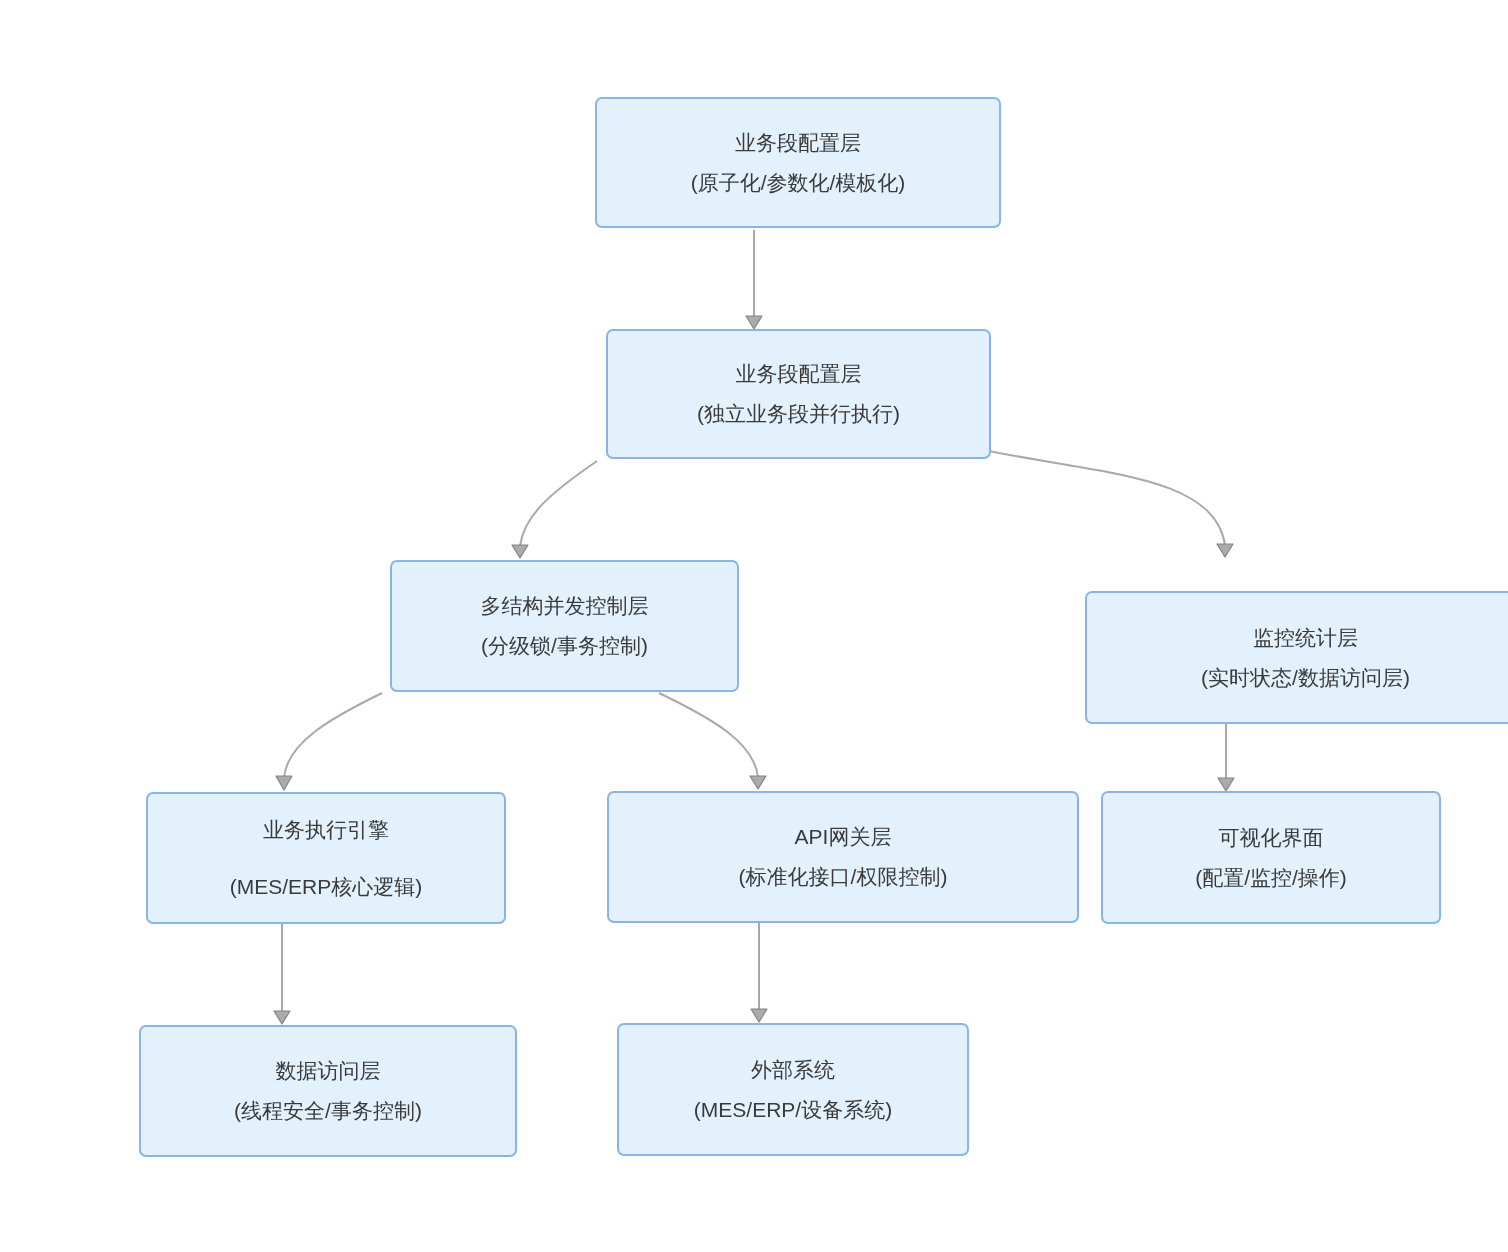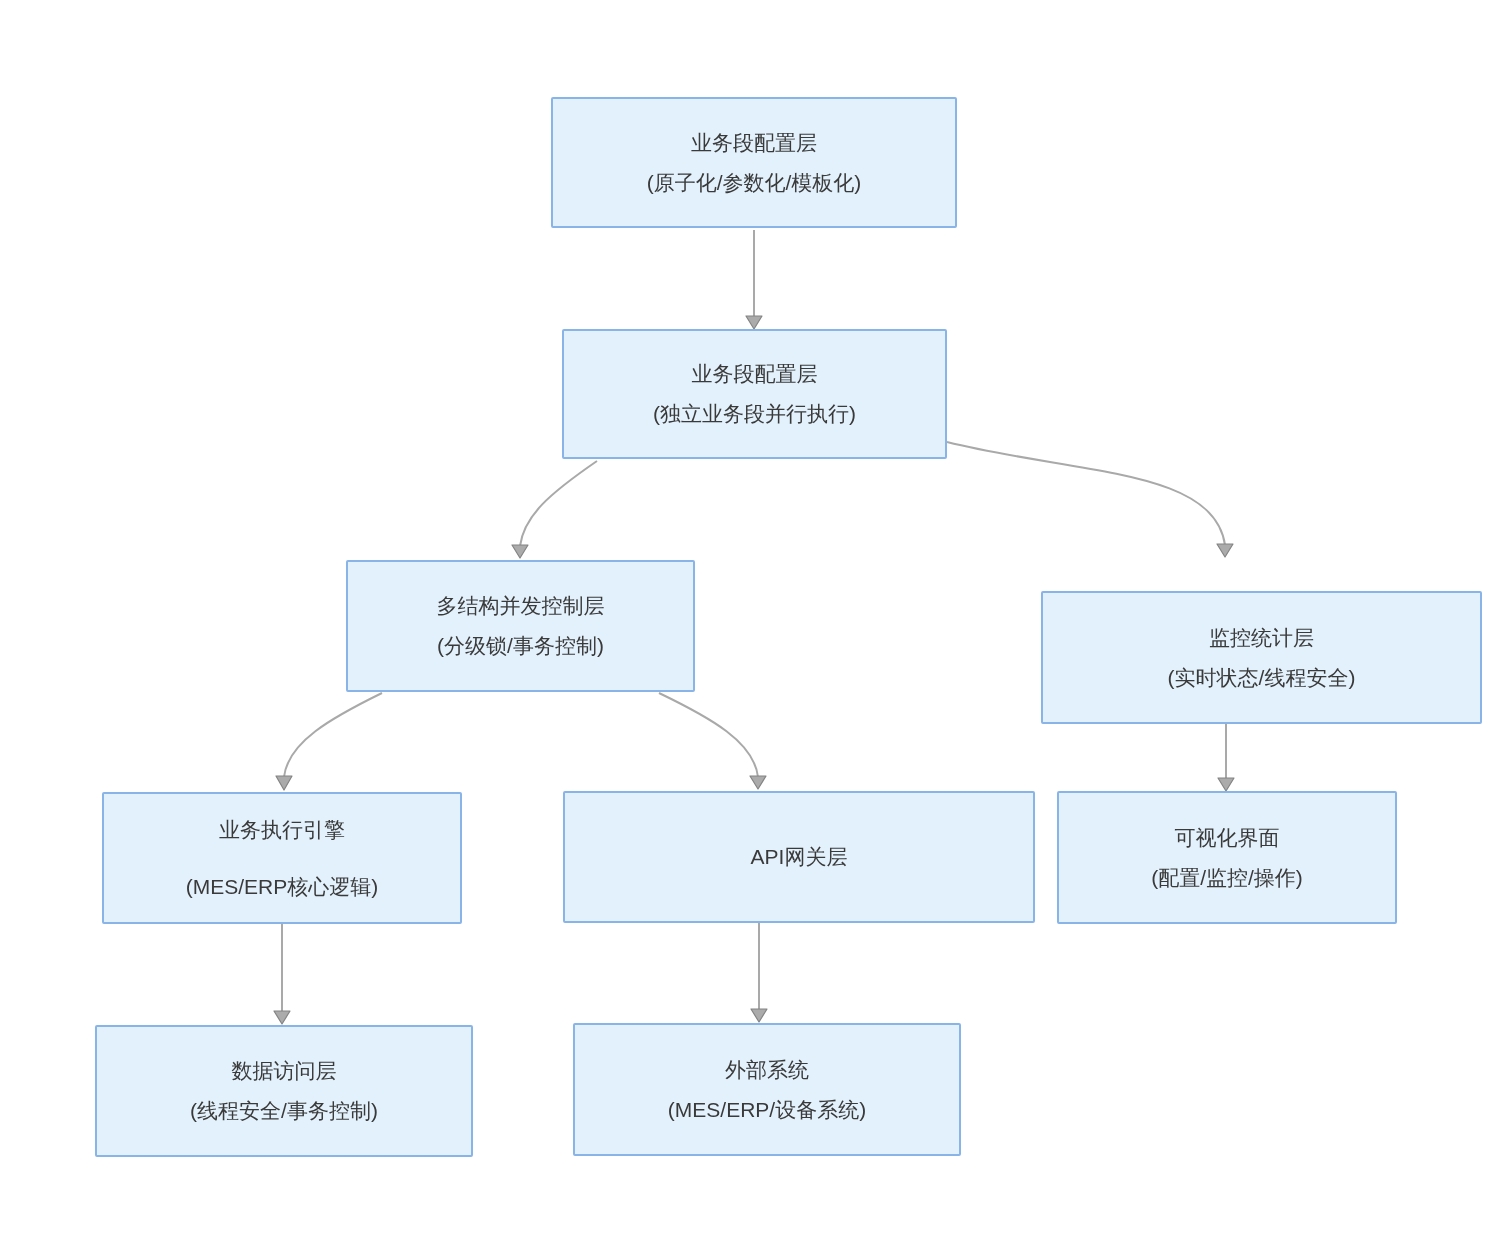--- a/index.html
+++ b/index.html
@@ -33,41 +33,42 @@
     fill: #ababab;
     stroke: #848484;
     stroke-width: 1.2;
     stroke-linejoin: round;
   }
   .node {
     position: absolute;
     box-sizing: border-box;
     background: #e3f1fc;
     border: 2px solid #89b4e8;
-    border-radius: 2px;
+    border-radius: 7px;
     display: flex;
     flex-direction: column;
     align-items: center;
     justify-content: center;
     text-align: center;
     color: #3a3a3a;
     font-size: 21px;
     line-height: 40px;
     font-weight: 400;
+    margin-left: 44px;
   }
   .node-title, .node-subtitle { white-space: nowrap; }
   .n1 { left: 551px; top:   97px; width: 406px; height: 131px; }
   .n2 { left: 562px; top:  329px; width: 385px; height: 130px; }
   .n3 { left: 346px; top:  560px; width: 349px; height: 132px; }
   .n4 { left: 1041px; top: 591px; width: 441px; height: 133px; }
   .n5 { left: 102px; top:  792px; width: 360px; height: 132px; gap: 17px; }
   .n6 { left: 563px; top:  791px; width: 472px; height: 132px; }
   .n7 { left: 1057px; top: 791px; width: 340px; height: 133px; }
   .n8 { left:  95px; top: 1025px; width: 378px; height: 132px; text-align: right; }
-  .n9 { left: 573px; top: 1023px; width: 388px; height: 133px; }
+  .n9 { left: 573px; top: 1023px; width: 352px; height: 133px; }
 </style>
 </head>
 <body>
 
 <div class="canvas">
 
   <svg class="edge-layer" viewBox="0 0 1508 1252" xmlns="http://www.w3.org/2000/svg">
 
     <g>
       <path class="edge-line" d="M 754 230 L 754 317"></path>
@@ -120,30 +121,31 @@
     <div class="node-subtitle">(独立业务段并行执行)</div>
   </div>
 
   <div class="node n3">
     <div class="node-title">多结构并发控制层</div>
     <div class="node-subtitle">(分级锁/事务控制)</div>
   </div>
 
   <div class="node n4">
     <div class="node-title">监控统计层</div>
-    <div class="node-subtitle">(实时状态/线程安全)</div>
+    <div class="node-subtitle">(实时状态/数据访问层)</div>
   </div>
 
   <div class="node n5">
     <div class="node-title">业务执行引擎</div>
     <div class="node-subtitle">(MES/ERP核心逻辑)</div>
   </div>
 
   <div class="node n6">
     <div class="node-title">API网关层</div>
+    <div class="node-subtitle">(标准化接口/权限控制)</div>
   </div>
 
   <div class="node n7">
     <div class="node-title">可视化界面</div>
     <div class="node-subtitle">(配置/监控/操作)</div>
   </div>
 
   <div class="node n8">
     <div class="node-title">数据访问层</div>
     <div class="node-subtitle">(线程安全/事务控制)</div>

